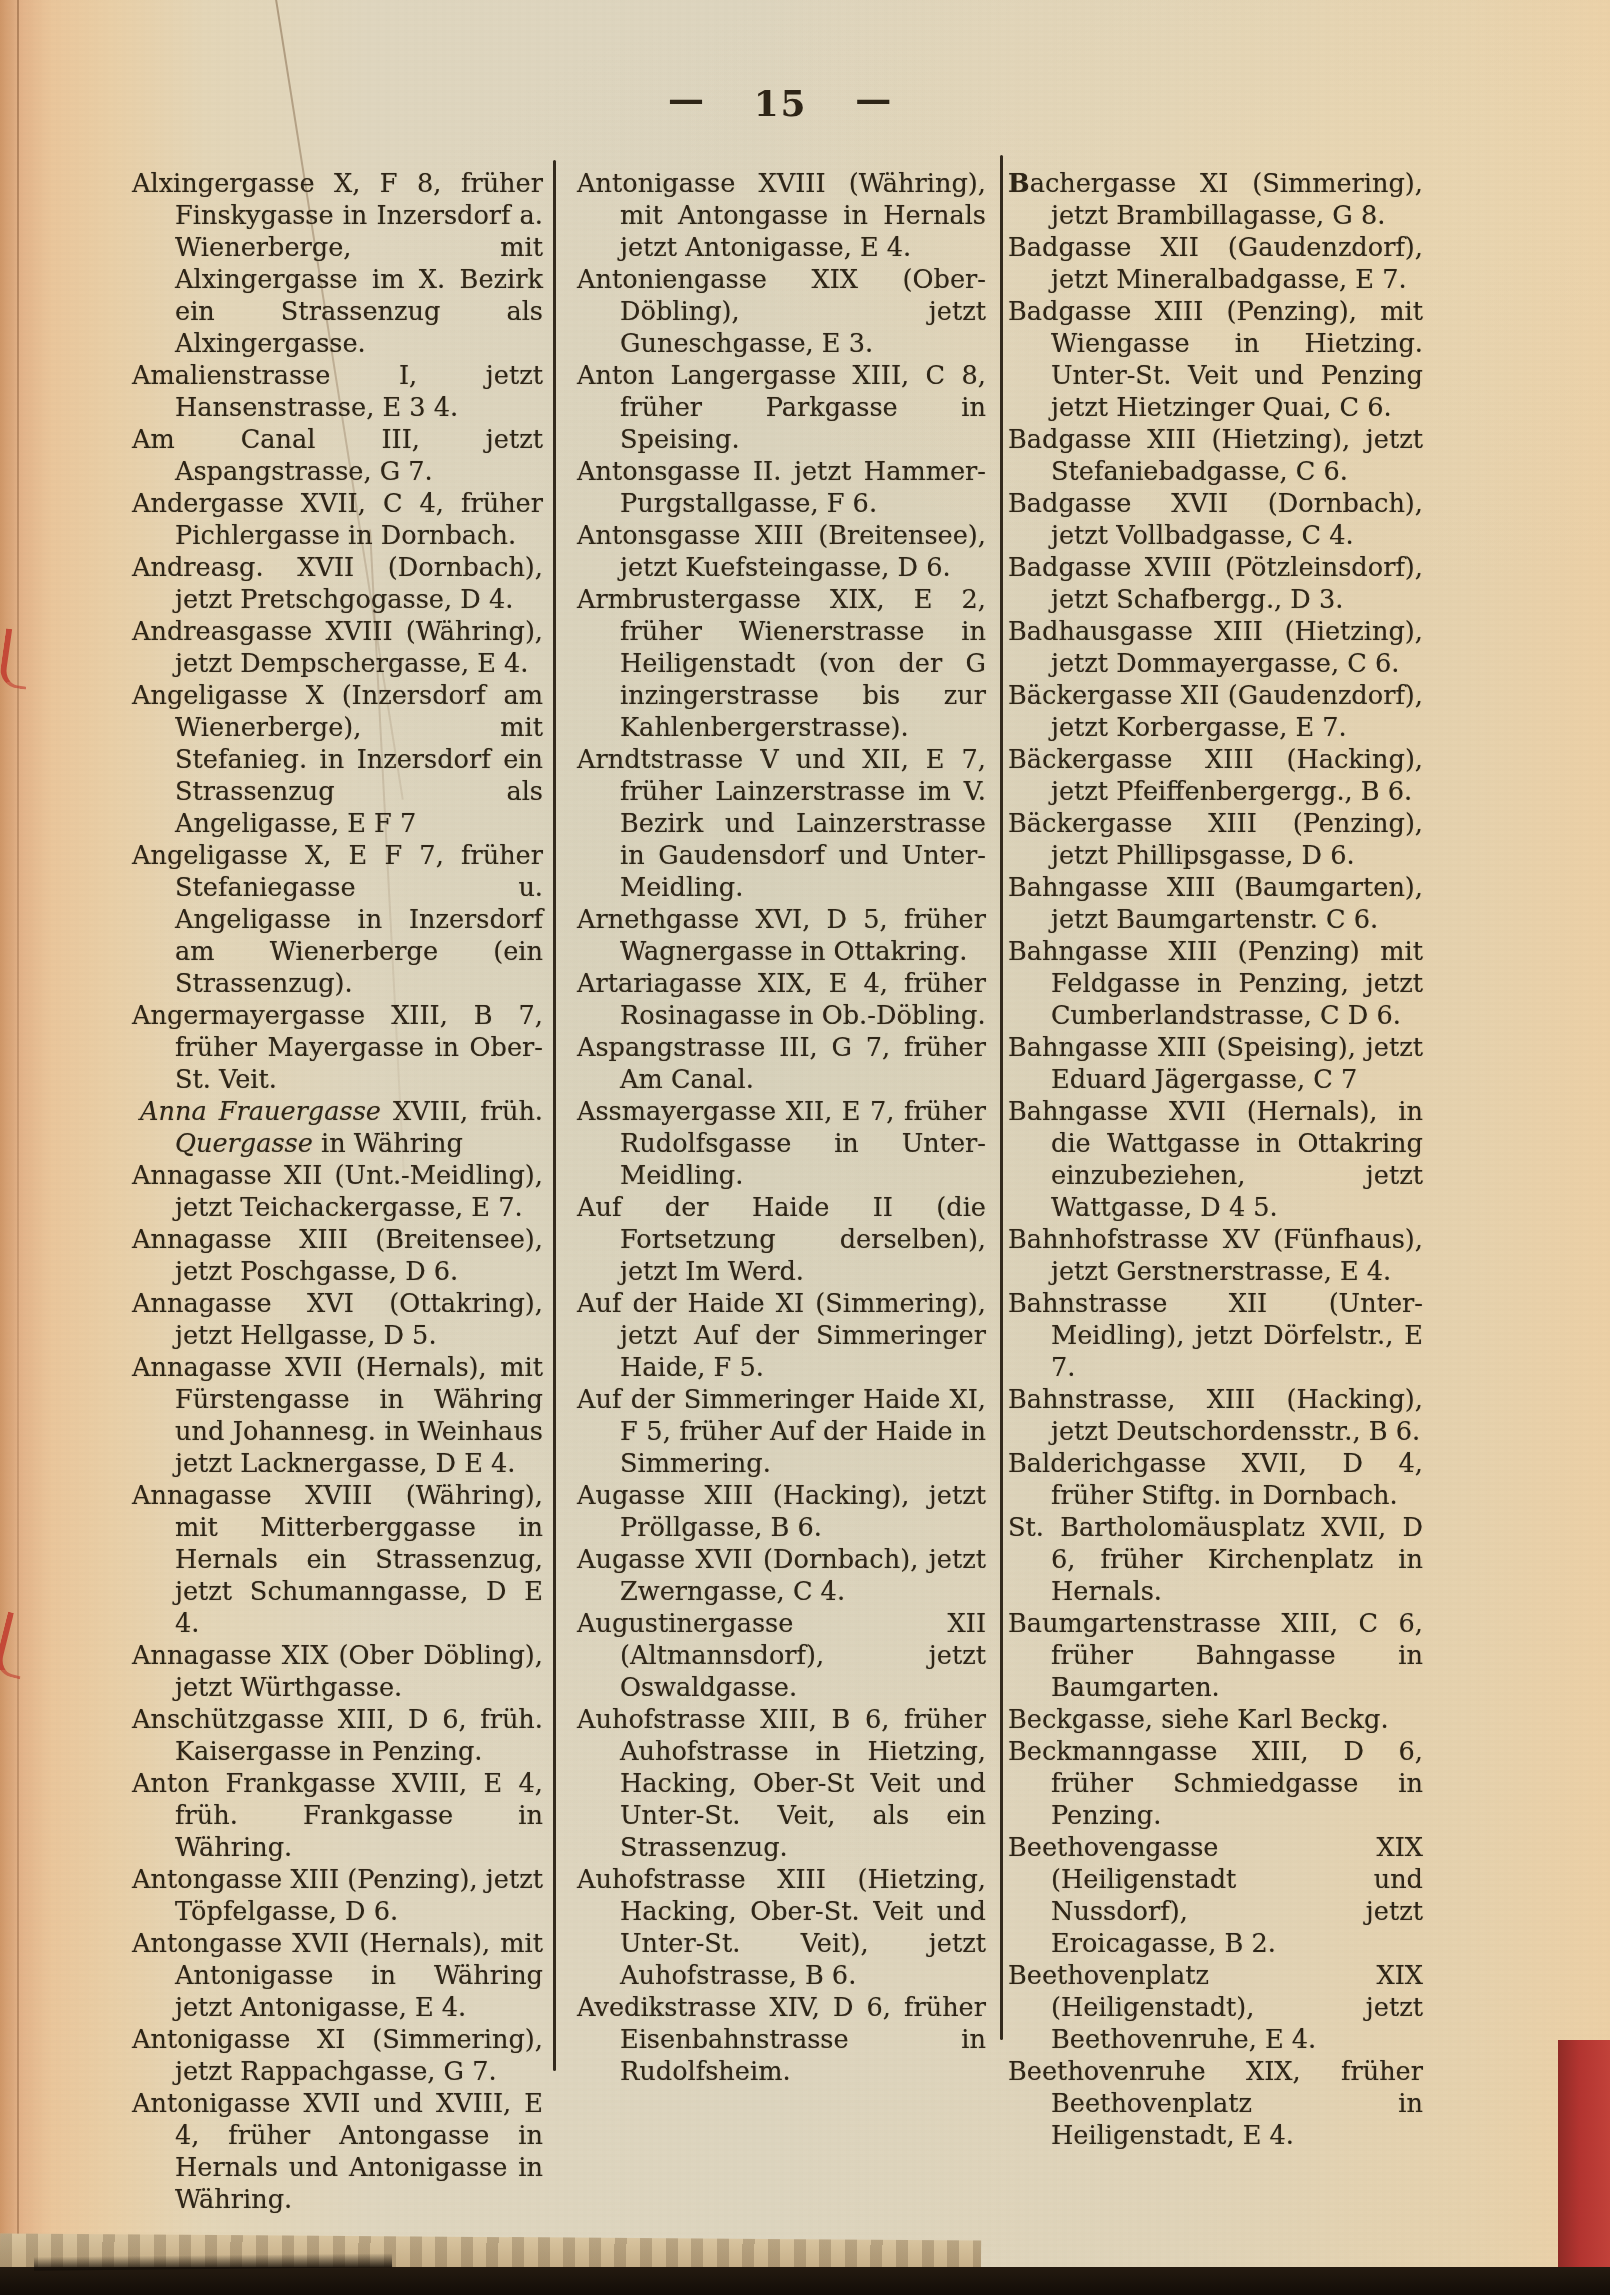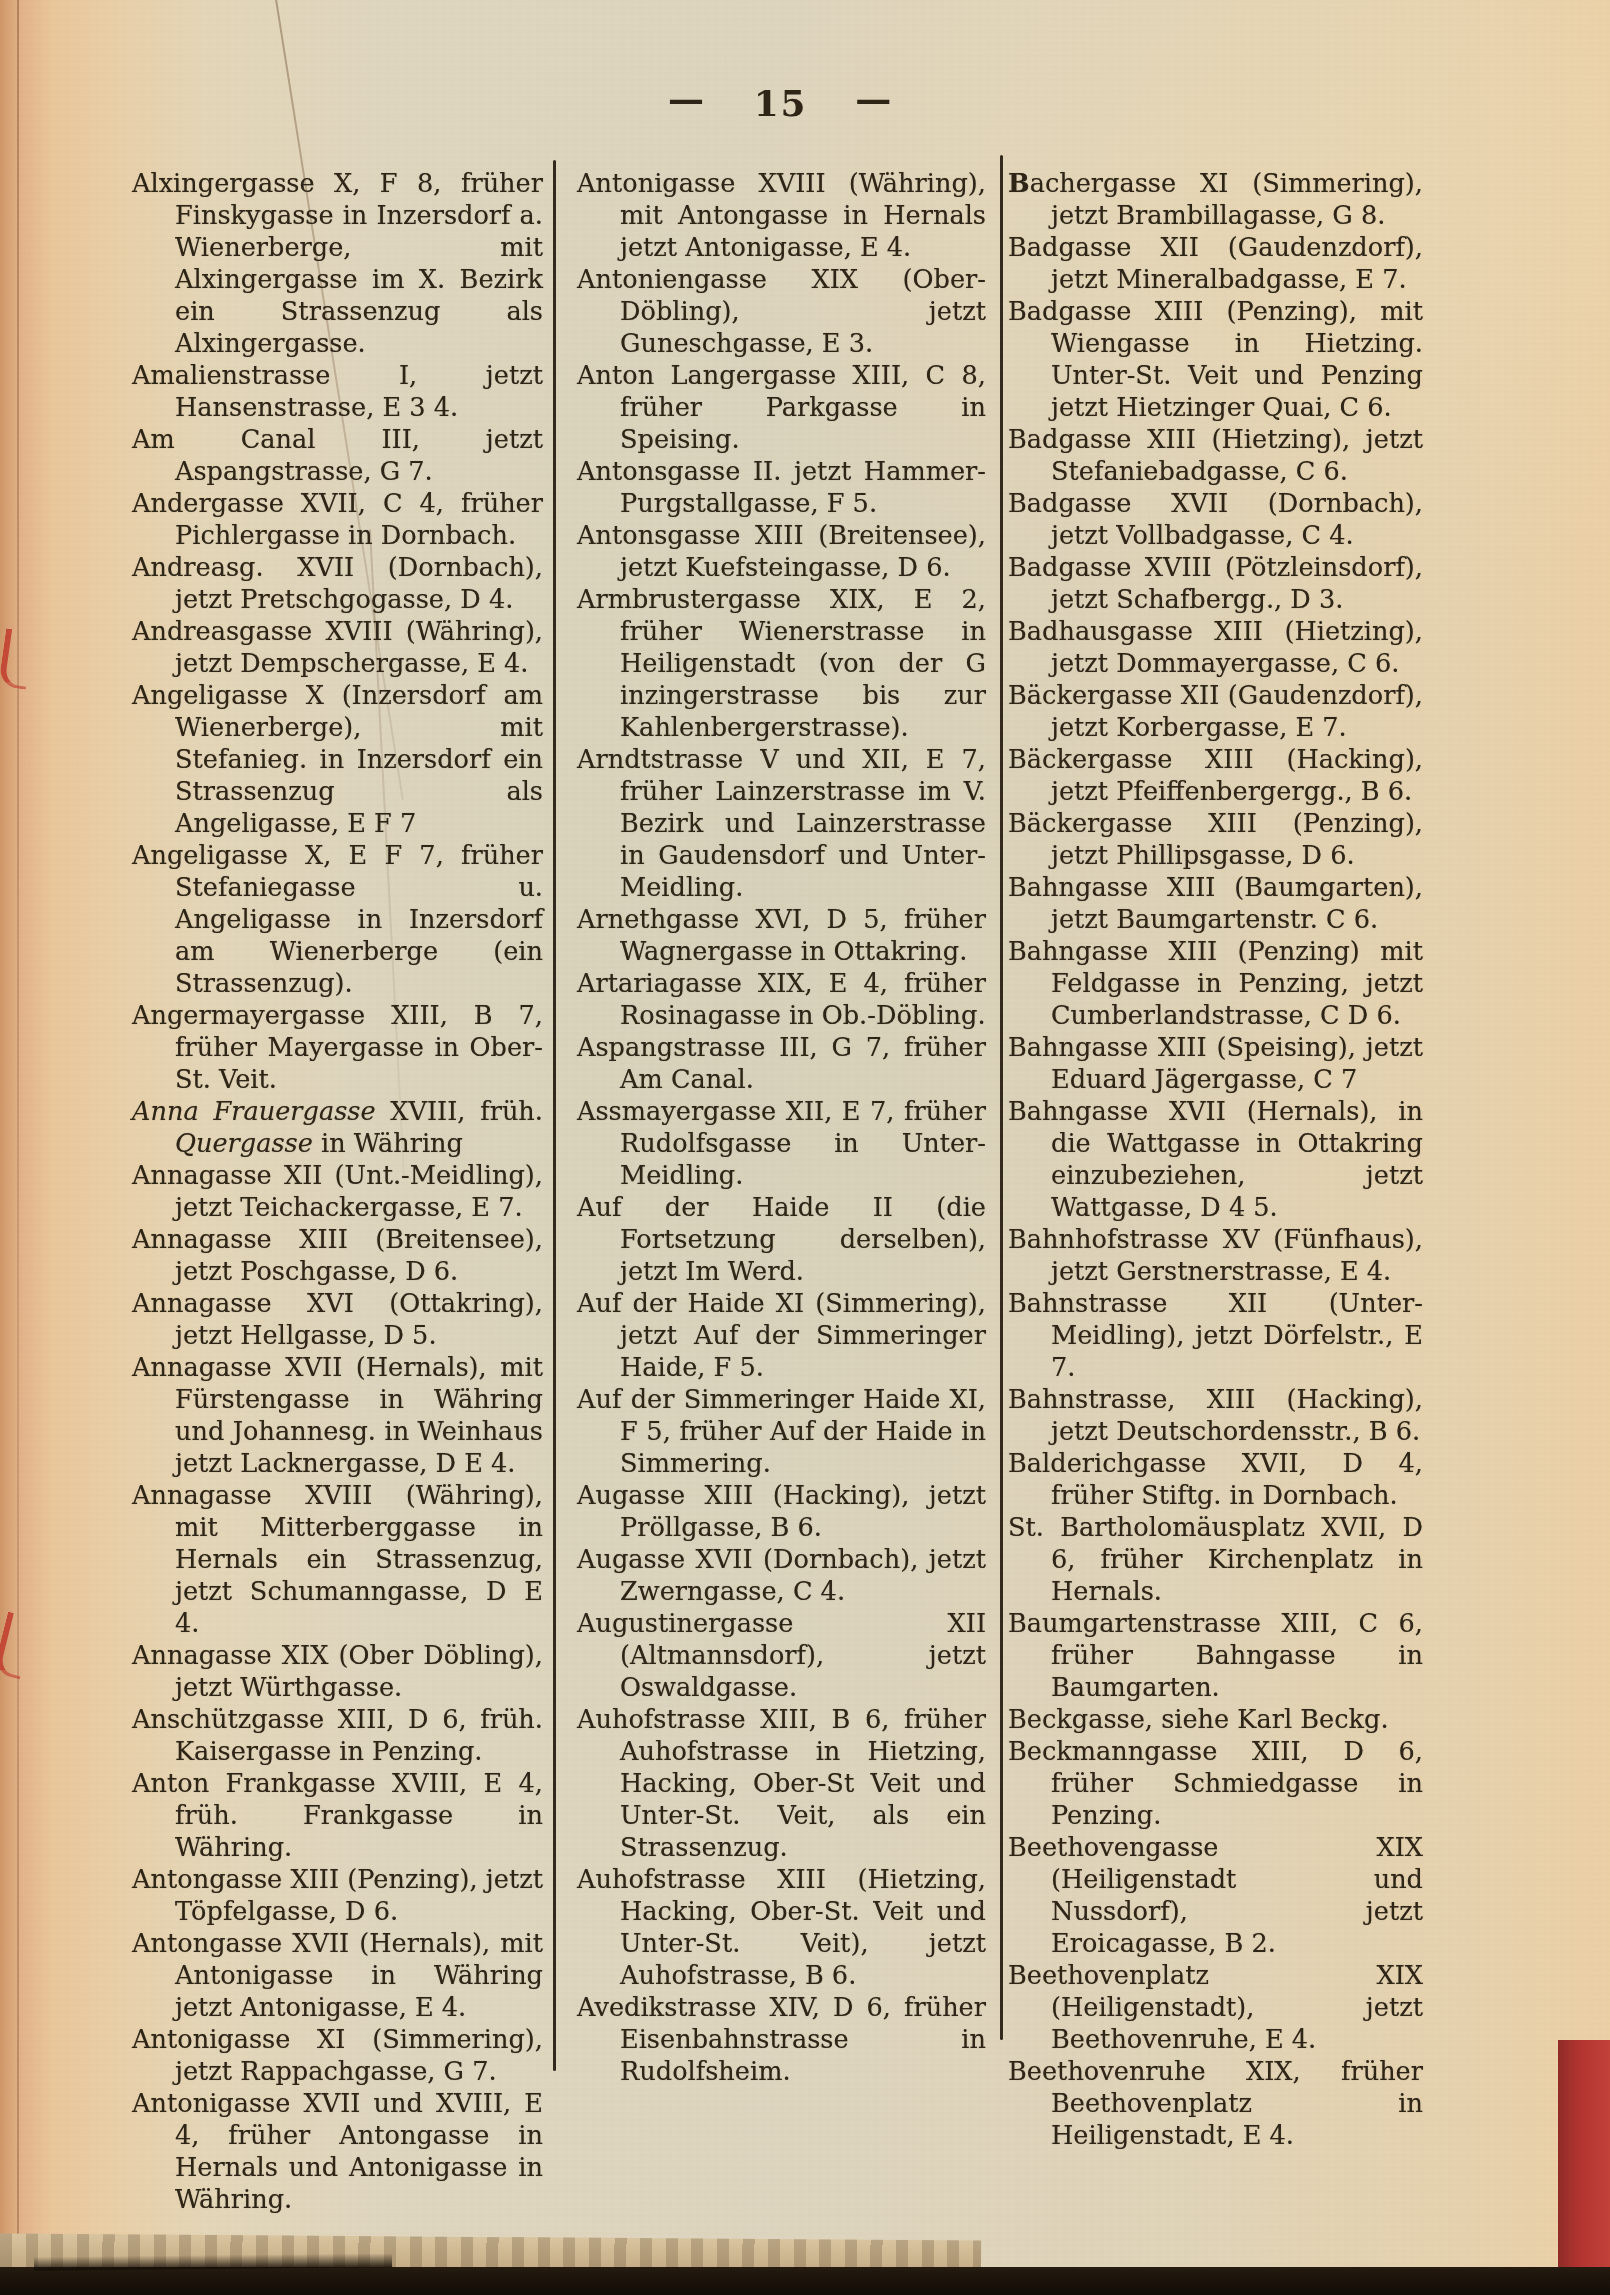--- a/index.html
+++ b/index.html
@@ -101,39 +101,39 @@
   <div class="col col1">
       <p class="entry">Alxingergasse X, F 8, früher Finskygasse in Inzersdorf a. Wienerberge, mit Alxingergasse im X. Bezirk ein Strassenzug als Alxingergasse.</p>
       <p class="entry">Amalienstrasse I, jetzt Hansenstrasse, E 3 4.</p>
       <p class="entry">Am Canal III, jetzt Aspangstrasse, G 7.</p>
       <p class="entry">Andergasse XVII, C 4, früher Pichlergasse in Dornbach.</p>
       <p class="entry">Andreasg. XVII (Dornbach), jetzt Pretschgogasse, D 4.</p>
       <p class="entry">Andreasgasse XVIII (Währing), jetzt Dempschergasse, E 4.</p>
       <p class="entry">Angeligasse X (Inzersdorf am Wienerberge), mit Stefanieg. in Inzersdorf ein Strassenzug als Angeligasse, E F 7</p>
       <p class="entry">Angeligasse X, E F 7, früher Stefaniegasse u. Angeligasse in Inzersdorf am Wienerberge (ein Strassenzug).</p>
       <p class="entry">Angermayergasse XIII, B 7, früher Mayergasse in Ober-St. Veit.</p>
-      <p class="entry"><span style="font-style: italic;">Anna Frauergasse</span><span> XVIII, früh. </span><span style="font-style: italic;">Quergasse</span><span> in Währing</span></p>
+      <p class="entry"><span style="font-style: italic; margin-left: 8px;">Anna Frauergasse</span><span> XVIII, früh. </span><span style="font-style: italic;">Quergasse</span><span> in Währing</span></p>
       <p class="entry">Annagasse XII (Unt.-Meidling), jetzt Teichackergasse, E 7.</p>
       <p class="entry">Annagasse XIII (Breitensee), jetzt Poschgasse, D 6.</p>
       <p class="entry">Annagasse XVI (Ottakring), jetzt Hellgasse, D 5.</p>
       <p class="entry">Annagasse XVII (Hernals), mit Fürstengasse in Währing und Johannesg. in Weinhaus jetzt Lacknergasse, D E 4.</p>
       <p class="entry">Annagasse XVIII (Währing), mit Mitterberggasse in Hernals ein Strassenzug, jetzt Schumanngasse, D E 4.</p>
       <p class="entry">Annagasse XIX (Ober Döbling), jetzt Würthgasse.</p>
       <p class="entry">Anschützgasse XIII, D 6, früh. Kaisergasse in Penzing.</p>
       <p class="entry">Anton Frankgasse XVIII, E 4, früh. Frankgasse in Währing.</p>
       <p class="entry">Antongasse XIII (Penzing), jetzt Töpfelgasse, D 6.</p>
       <p class="entry">Antongasse XVII (Hernals), mit Antonigasse in Währing jetzt Antonigasse, E 4.</p>
       <p class="entry">Antonigasse XI (Simmering), jetzt Rappachgasse, G 7.</p>
       <p class="entry">Antonigasse XVII und XVIII, E 4, früher Antongasse in Hernals und Antonigasse in Währing.</p>
     </div>
   <div class="col col2">
       <p class="entry">Antonigasse XVIII (Währing), mit Antongasse in Hernals jetzt Antonigasse, E 4.</p>
       <p class="entry">Antoniengasse XIX (Ober-Döbling), jetzt Guneschgasse, E 3.</p>
       <p class="entry">Anton Langergasse XIII, C 8, früher Parkgasse in Speising.</p>
-      <p class="entry">Antonsgasse II. jetzt Hammer-Purgstallgasse, F 5.</p>
+      <p class="entry">Antonsgasse II. jetzt Hammer-Purgstallgasse, F 6.</p>
       <p class="entry">Antonsgasse XIII (Breitensee), jetzt Kuefsteingasse, D 6.</p>
       <p class="entry">Armbrustergasse XIX, E 2, früher Wienerstrasse in Heiligenstadt (von der G inzingerstrasse bis zur Kahlenbergerstrasse).</p>
       <p class="entry">Arndtstrasse V und XII, E 7, früher Lainzerstrasse im V. Bezirk und Lainzerstrasse in Gaudensdorf und Unter-Meidling.</p>
       <p class="entry">Arnethgasse XVI, D 5, früher Wagnergasse in Ottakring.</p>
       <p class="entry">Artariagasse XIX, E 4, früher Rosinagasse in Ob.-Döbling.</p>
       <p class="entry">Aspangstrasse III, G 7, früher Am Canal.</p>
       <p class="entry">Assmayergasse XII, E 7, früher Rudolfsgasse in Unter-Meidling.</p>
       <p class="entry">Auf der Haide II (die Fortsetzung derselben), jetzt Im Werd.</p>
       <p class="entry">Auf der Haide XI (Simmering), jetzt Auf der Simmeringer Haide, F 5.</p>
       <p class="entry">Auf der Simmeringer Haide XI, F 5, früher Auf der Haide in Simmering.</p>

